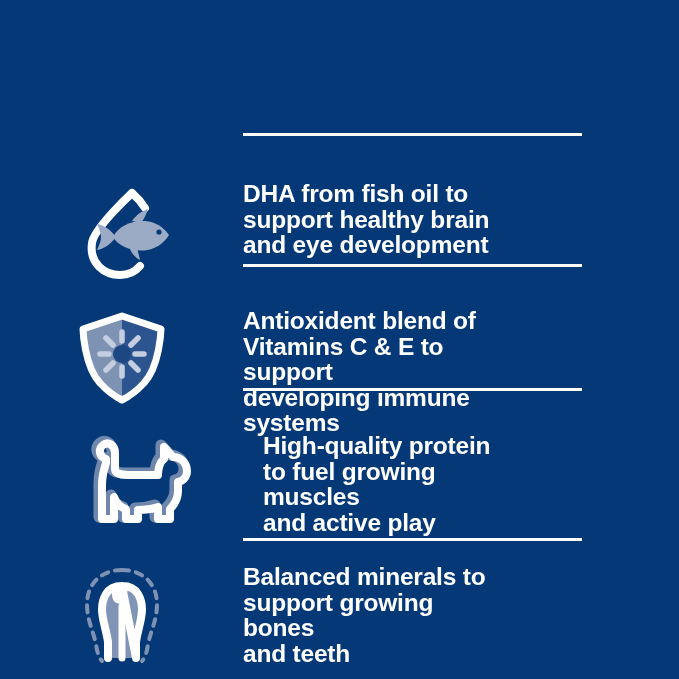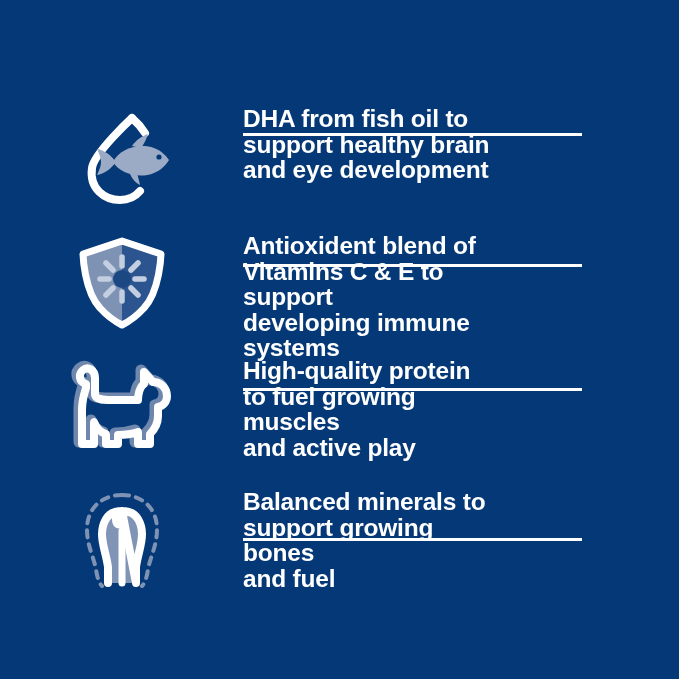--- a/index.html
+++ b/index.html
@@ -21,21 +21,21 @@
     box-sizing: border-box;
   }
   .feature-list {
     position: absolute;
     left: 0;
     top: 0;
     width: 582px;
     height: 679px;
     display: flex;
     flex-direction: column;
-    justify-content: center;
+    justify-content: flex-end;
   }
   .feature-row {
     display: flex;
     flex-direction: row;
     align-items: flex-start;
     position: relative;
     box-sizing: border-box;
   }
   .icon-cell {
     width: 243px;
@@ -67,21 +67,21 @@
     position: absolute;
     left: 243px;
     width: 339px;
     height: 3px;
     background: #ffffff;
   }
 
   
   .row-1 { height: 133px; padding-top: 31px; }
   .row-2 { height: 131px; padding-top: 25px; }
-  .row-3 { height: 124px; padding-top: 19px; }
+  .row-3 { height: 124px; padding-top: 19px; padding-left: 20px; }
   .row-4 { height: 150px; padding-top: 22px; }
   .row-5 { height: 141px; padding-top: 26px; }
 
   .row-1 .icon-cell { padding-top: 4px; }
   .row-2 .icon-cell { padding-top: 0px; }
   .row-3 .icon-cell { padding-top: 0px; }
   .row-4 .icon-cell { padding-top: 2px; }
   .row-5 .icon-cell { padding-top: 0px; }
 
   .div-1 { top: 133px; }
@@ -205,18 +205,18 @@
                      M60 94 L60 78 C62 64 66 56 66 45 C66 40 65 35 62 30 C59 25 54 22 46 22
                      C46 22 49 28 46 33 C43 38 40 35 40 30 C40 26 42 23 46 22 Z" fill="none" stroke="#ffffff" stroke-width="8" stroke-linejoin="round" stroke-linecap="round"></path>
 
             <line x1="46" y1="42" x2="46" y2="94" stroke="#ffffff" stroke-width="7" stroke-linecap="round"></line>
           </svg>
         </span>
       </div>
       <div class="text-cell">
         <p class="feature-text">Balanced minerals to
 support growing bones
-and fuel</p>
+and teeth</p>
       </div>
     </div>
 
   </div>
 </div>
 
 </body></html>

